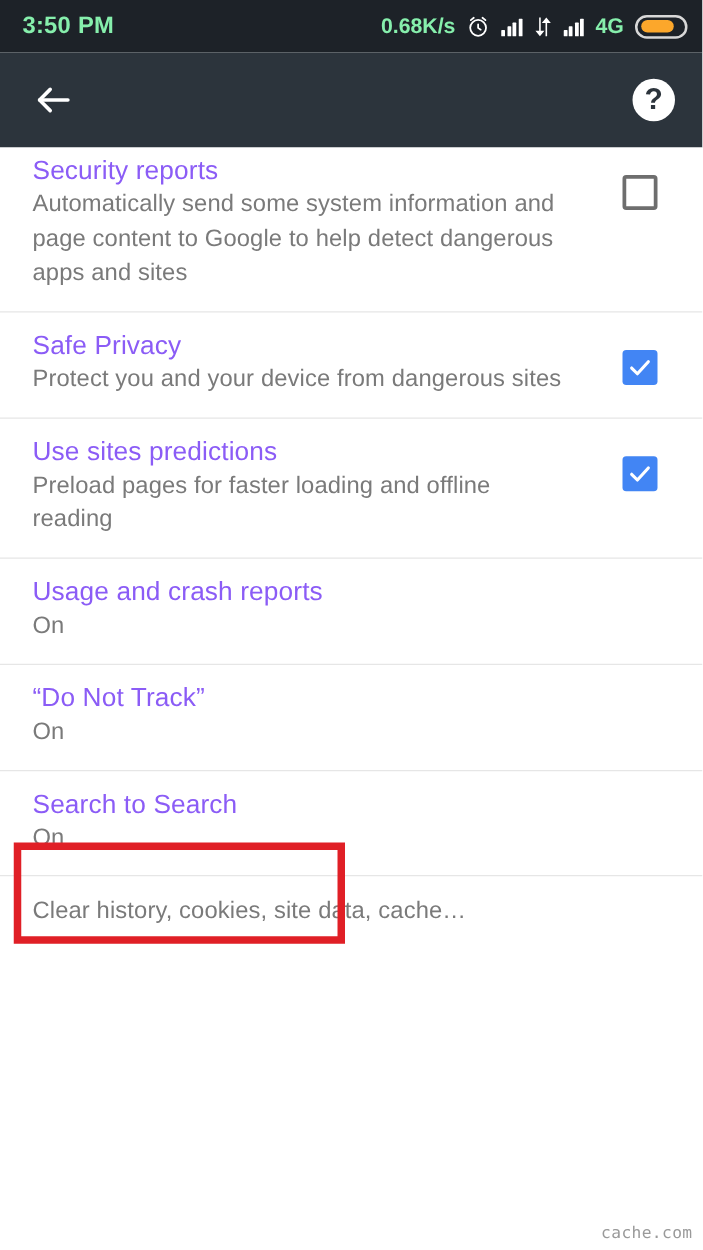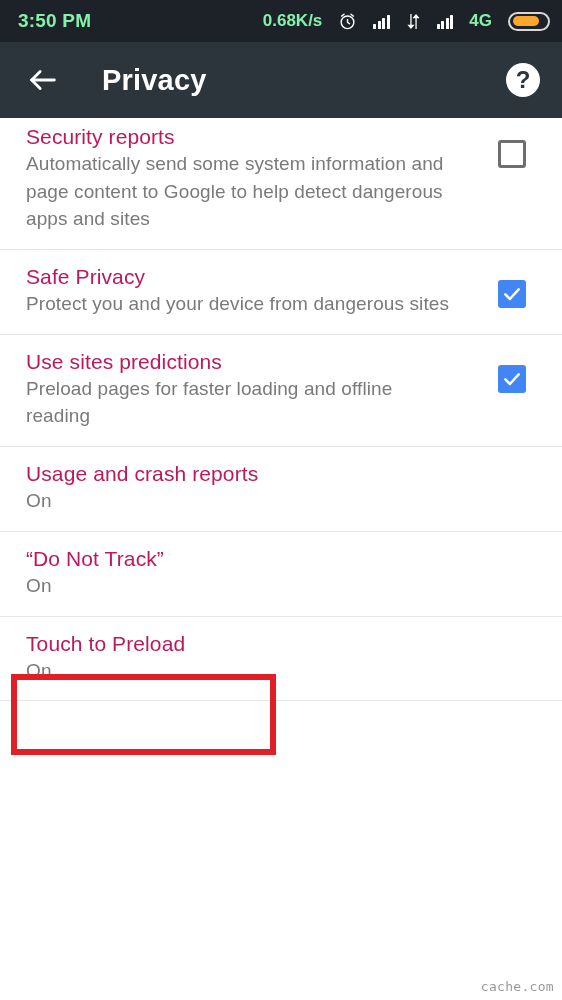--- a/index.html
+++ b/index.html
@@ -28,21 +28,21 @@
   }
   .status-clock {
     font-size: 19px;
     font-weight: bold;
     letter-spacing: .2px;
   }
   .status-right {
     margin-left: auto;
     display: flex;
     align-items: center;
-    gap: 16px;
+    gap: 9px;
   }
   .status-speed {
     font-size: 17px;
     font-weight: bold;
     letter-spacing: 0;
   }
   .icon-alarm {
     width: 19px; height: 19px;
     display: block;
   }
@@ -128,21 +128,21 @@
     display: flex;
     align-items: flex-start;
     padding: 14px 24px 16px 26px;
     border-bottom: 1px solid #e6e6e6;
     min-height: 72px;
   }
   .row.no-border { border-bottom: none; }
   .row-texts { flex: 1 1 auto; padding-right: 14px; }
   .row-title {
     font-size: 21px;
-    color: #be185d;
+    color: #8b5cf6;
     line-height: 1.25;
     letter-spacing: .1px;
   }
   .row-sub {
     font-size: 19px;
     color: #7a7a7a;
     line-height: 1.45;
     margin-top: 0;
     max-width: 430px;
     letter-spacing: .1px;
@@ -235,21 +235,20 @@
     </div>
   </div>
 
   <div class="toolbar">
     <span class="back-arrow">
       <svg viewBox="0 0 24 24" fill="none" stroke="#ffffff" stroke-width="2" stroke-linecap="round" stroke-linejoin="round">
         <path d="M20 12 H4"></path>
         <path d="M10 6 L4 12 L10 18"></path>
       </svg>
     </span>
-    <span class="toolbar-title">Privacy</span>
     <span class="help-icon">?</span>
   </div>
 
   <div class="list">
 
     <div class="row row-clipped">
       <div class="row-texts">
         <div class="row-title">Security reports</div>
         <div class="row-sub">Automatically send some system information and page content to Google to help detect dangerous apps and sites</div>
       </div>
@@ -295,27 +294,28 @@
 
     <div class="row">
       <div class="row-texts">
         <div class="row-title">“Do Not Track”</div>
         <div class="row-sub">On</div>
       </div>
     </div>
 
     <div class="row">
       <div class="row-texts">
-        <div class="row-title">Touch to Preload</div>
+        <div class="row-title">Search to Search</div>
         <div class="row-sub">On</div>
       </div>
     </div>
 
     <div class="row no-border">
       <div class="row-texts">
+        <div class="row-sub">Clear history, cookies, site data, cache…</div>
       </div>
     </div>
 
   </div>
 
   <div class="annotation-box"></div>
 
   <div class="watermark">cache.com</div>
 
 </div>

